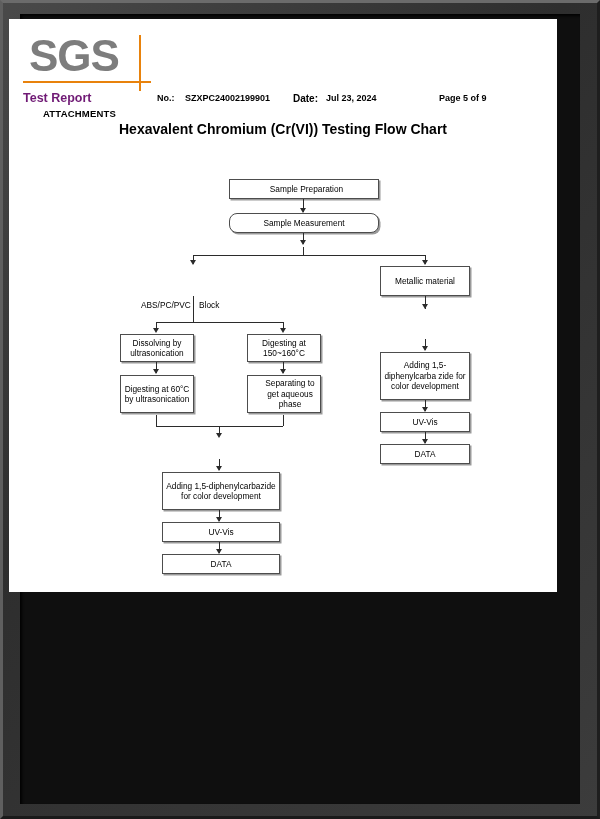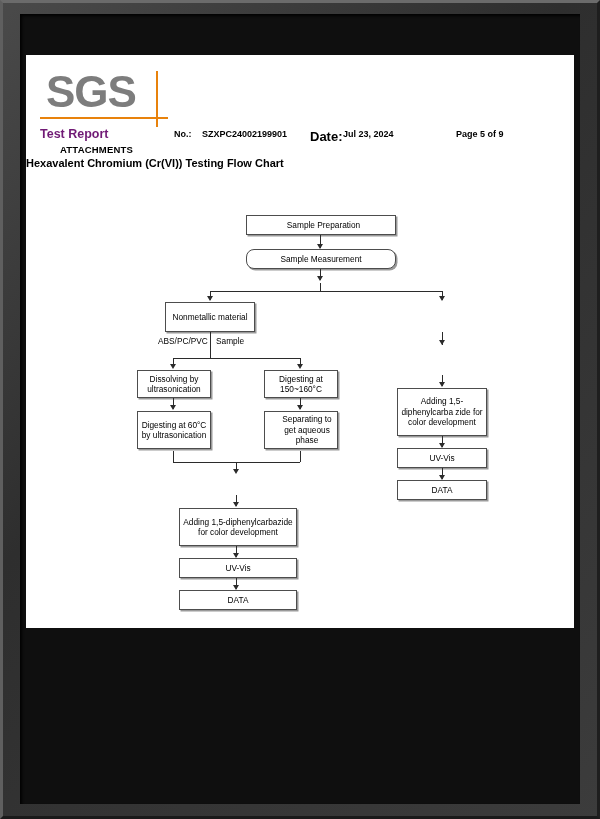--- a/index.html
+++ b/index.html
@@ -21,22 +21,22 @@
     border-right:3px solid #1e1e1e;border-bottom:3px solid #1a1a1a;
     pointer-events:none;
   }
   #bevel{
     position:absolute;left:20px;top:14px;width:560px;height:790px;
     background:#0f0f0f;
     box-shadow:inset 2px 2px 3px rgba(0,0,0,.9);
   }
   
   #page{
-    position:absolute;left:26px;top:19px;width:548px;height:573px;
-    background:#ffffff;overflow:hidden;margin-top:36px;
+    position:absolute;left:9px;top:19px;width:548px;height:573px;
+    background:#ffffff;overflow:hidden;
   }
   #paper{
     position:absolute;left:0;top:0;width:548px;height:781px;
     padding:0;box-sizing:border-box;
   }
 
   
   #logo-wrap{position:absolute;left:14px;top:10px;width:140px;height:62px;}
   #logo-text{
     font-family:"Liberation Sans", sans-serif;
@@ -56,26 +56,26 @@
   .h-testreport{
     position:absolute;left:14px;top:0px;
     font-size:12.5px;font-weight:bold;color:#701a75;
   }
   .h-attach{
     position:absolute;left:34px;top:17px;
     font-size:9.5px;font-weight:bold;color:#000;letter-spacing:.2px;
   }
   .h-nolabel{position:absolute;left:148px;top:2px;font-size:9px;font-weight:bold;}
   .h-noval{position:absolute;left:176px;top:2px;font-size:9px;font-weight:bold;}
-  .h-datelabel{position:absolute;left:284px;top:2px;font-size:13px;font-weight:bold;}
+  .h-datelabel{position:absolute;left:284px;top:2px;font-size:10px;font-weight:bold;}
   .h-dateval{position:absolute;left:317px;top:2px;font-size:9px;font-weight:bold;}
   .h-page{position:absolute;left:430px;top:2px;font-size:9px;font-weight:bold;}
   #chart-title{
-    position:absolute;left:0;top:102px;width:548px;
-    font-size:11px;font-weight:bold;color:#000;
+    position:absolute;left:0;top:102px;width:548px;text-align:center;
+    font-size:14px;font-weight:bold;color:#000;
   }
 
   
   #flow{position:absolute;left:0;top:0;width:548px;height:781px;}
   .node{
     position:absolute;box-sizing:border-box;
     border:1px solid #4d4d4d;background:#fff;
     display:flex;align-items:center;justify-content:center;
     text-align:center;font-size:8.3px;color:#000;line-height:10.5px;
     padding:1px 2px;
@@ -199,26 +199,26 @@
         <div class="ln lnv" style="left:294px;top:214px;height:11px;"></div>
         <div class="arrow" style="left:291px;top:221px;"></div>
 
         <div class="ln lnv" style="left:294px;top:228px;height:8px;"></div>
         <div class="ln lnh" style="left:184px;top:236px;width:232px;"></div>
         <div class="ln lnv" style="left:184px;top:236px;height:9px;"></div>
         <div class="arrow" style="left:181px;top:241px;"></div>
         <div class="ln lnv" style="left:416px;top:236px;height:9px;"></div>
         <div class="arrow" style="left:413px;top:241px;"></div>
 
-        <div class="node sh" style="left:139px;top:247px;width:90px;height:30px;">Nonmetallic material</div>
-
+
+        <div class="node sh" style="left:371px;top:247px;width:90px;height:30px;">Metallic material</div>
 
         <div class="ln lnv" style="left:184px;top:277px;height:26px;"></div>
         <div class="edgelabel" style="left:132px;top:281px;">ABS/PC/PVC</div>
-        <div class="edgelabel" style="left:190px;top:281px;">Sample</div>
+        <div class="edgelabel" style="left:190px;top:281px;">Block</div>
         <div class="ln lnh" style="left:147px;top:303px;width:127px;"></div>
         <div class="ln lnv" style="left:147px;top:303px;height:9px;"></div>
         <div class="arrow" style="left:144px;top:309px;"></div>
         <div class="ln lnv" style="left:274px;top:303px;height:9px;"></div>
         <div class="arrow" style="left:271px;top:309px;"></div>
 
         <div class="node sh" style="left:111px;top:315px;width:74px;height:28px;">Dissolving by ultrasonication</div>
 
         <div class="node sh" style="left:238px;top:315px;width:74px;height:28px;">Digesting at 150~160°C</div>
 

